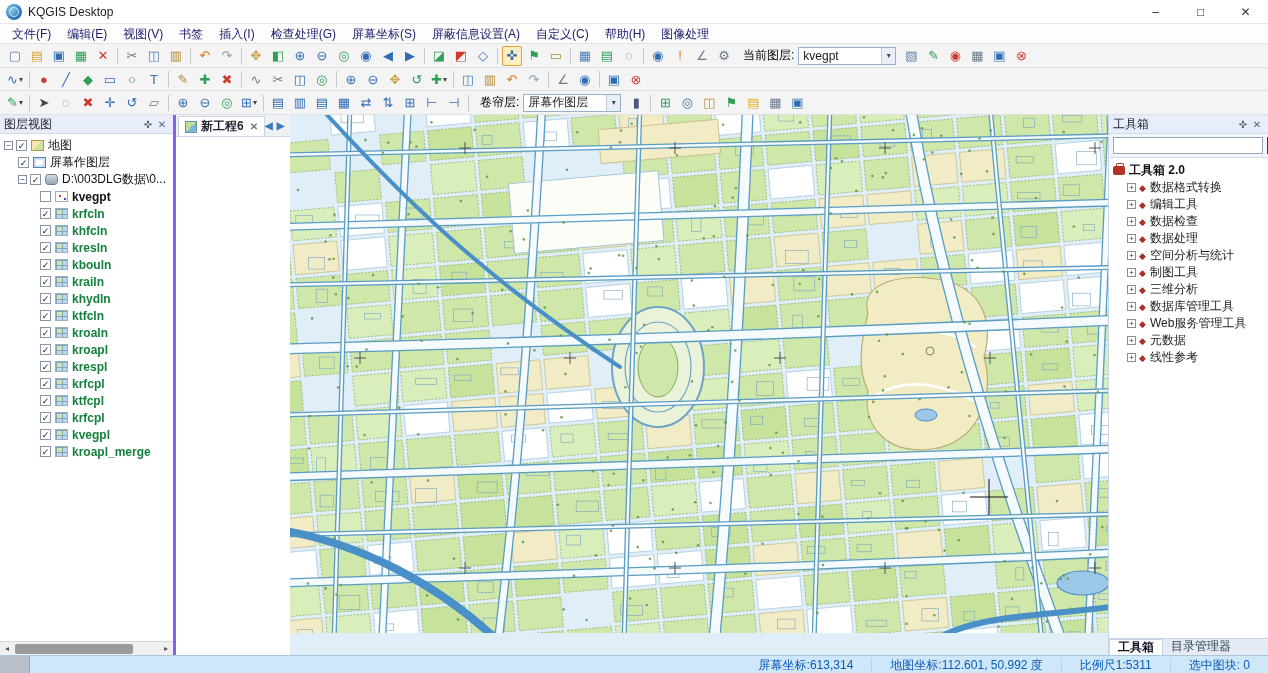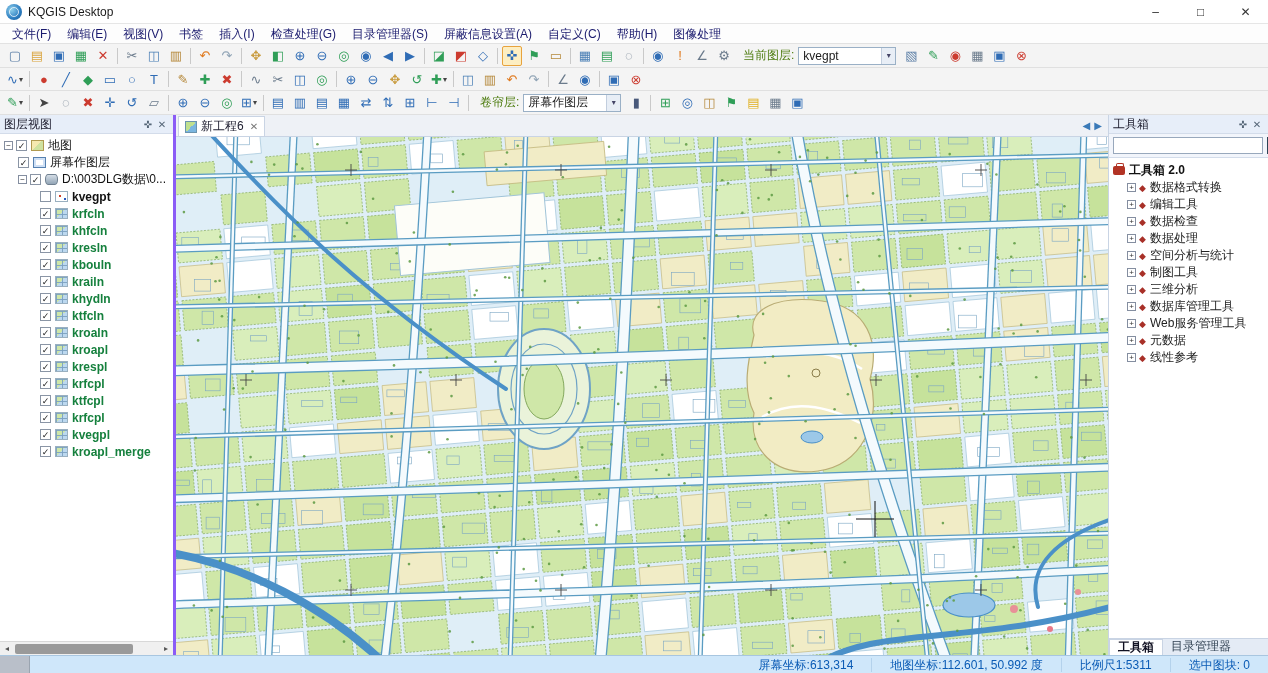--- a/index.html
+++ b/index.html
@@ -17,21 +17,21 @@
 .menubar{height:20px;background:#fdfdfd;border-bottom:1px solid #e2e2e2;display:flex;align-items:center;padding-left:4px;}
 .menu-item{padding:0 8px;color:#1b1b6e;height:20px;line-height:20px;white-space:nowrap;}
 
 
 .toolbar{background:#f4f4f4;border-bottom:1px solid #e0e0e0;display:flex;align-items:center;padding-left:4px;overflow:hidden;white-space:nowrap;}
 .tb1{height:24px;}.tb2{height:23px;}.tb3{height:24px;}
 .tbtn{display:inline-flex;align-items:center;justify-content:center;min-width:20px;height:20px;font-size:13px;margin:0 1px;flex:none;}
 .tbtn.active{background:#fdeec2;border:1px solid #e8a33d;border-radius:2px;}
 .caret{font-size:8px;color:#444;margin-left:1px;}
 .tsep{width:1px;height:16px;background:#c9c9c9;margin:0 3px;display:inline-block;flex:none;}
-.combo-label{color:#4d7c0f;margin:0 4px 0 8px;flex:none;}
+.combo-label{color:#000000;margin:0 4px 0 8px;flex:none;}
 .combo{width:98px;height:18px;background:#fff;border:1px solid #9ab0c6;display:inline-flex;align-items:center;padding-left:4px;color:#1a1a1a;flex:none;}
 .combo .dd{margin-left:auto;width:14px;height:16px;text-align:center;font-size:8px;color:#446;background:#e8eef6;border-left:1px solid #c2cede;line-height:16px;}
 
 
 .content{display:flex;height:540px;}
 
 
 .panel-left{width:176px;background:#f2f5fb;border-right:3px solid #8b5cf6;display:flex;flex-direction:column;flex:none;}
 .panel-header{height:19px;display:flex;align-items:center;background:#e7eef9;padding:0 4px;color:#223;border-bottom:1px solid #d3dcea;flex:none;}
 .ph-title{flex:1;}
@@ -48,21 +48,21 @@
 .ic-grid{background-image:linear-gradient(rgba(122,160,192,.9) 1px,transparent 1px),linear-gradient(90deg,rgba(122,160,192,.9) 1px,transparent 1px),linear-gradient(135deg,#cfe7a8 0 50%,#bcd8ef 50% 100%);background-size:100% 5px,6px 100%,100% 100%;}
 .ic-pt{background:#fff;background-image:radial-gradient(circle at 4px 4px,#d04028 1.3px,transparent 1.5px),radial-gradient(circle at 9px 7px,#2858c0 1.3px,transparent 1.5px);}
 .lname{color:#15803d;font-weight:bold;}
 .lname.boldblk{color:#111;font-weight:bold;}
 .hscroll{height:14px;background:#f0f0f0;border-top:1px solid #d8d8d8;display:flex;align-items:center;flex:none;}
 .hs-btn{width:14px;text-align:center;font-size:8px;color:#555;flex:none;}
 .hs-track{flex:1;height:12px;position:relative;}
 .hs-thumb{position:absolute;left:1px;top:1px;width:118px;height:10px;background:#9a9a9a;border-radius:2px;}
 
 
-.map-col{flex:1;display:flex;flex-direction:column;min-width:0;}
+.map-col{flex:1;display:flex;flex-direction:row;min-width:0;font-weight:bold;}
 .tabbar{height:22px;background:#eef1f6;border-bottom:1px solid #c9d4e4;display:flex;align-items:flex-end;padding-left:2px;flex:none;}
 .tab{height:20px;background:#fff;border:1px solid #c9d4e4;border-bottom:none;display:flex;align-items:center;padding:0 6px;color:#223;}
 .tab-ico{width:12px;height:12px;margin-right:4px;background:linear-gradient(135deg,#bfe08f 50%,#7ab6e0 50%);border:1px solid #6a94ae;flex:none;}
 .tab-close{margin-left:6px;font-size:10px;color:#777;}
 .tab-nav{margin-left:auto;display:flex;align-items:center;padding-right:6px;gap:4px;height:22px;}
 .tab-nav span{color:#3a7ab8;font-size:10px;}
 .map-canvas{flex:1;position:relative;background:#dfeef7;overflow:hidden;}
 
 
 .panel-right{width:160px;background:#f2f5fb;border-left:1px solid #c9d4e4;display:flex;flex-direction:column;flex:none;}
@@ -98,21 +98,21 @@
   </span>
 </div>
 
 <div class="menubar">
     <span class="menu-item">文件(F)</span>
     <span class="menu-item">编辑(E)</span>
     <span class="menu-item">视图(V)</span>
     <span class="menu-item">书签</span>
     <span class="menu-item">插入(I)</span>
     <span class="menu-item">检查处理(G)</span>
-    <span class="menu-item">目录管理器(S)</span>
+    <span class="menu-item">屏幕坐标(S)</span>
     <span class="menu-item">屏蔽信息设置(A)</span>
     <span class="menu-item">自定义(C)</span>
     <span class="menu-item">帮助(H)</span>
     <span class="menu-item">图像处理</span>
   </div>
 
 <div class="toolbar tb1">
   <span style="display:inline-flex;align-items:center;">
       <span class="tbtn" style="color: rgb(90, 126, 166);">▢</span>
       <span class="tbtn" style="color: rgb(217, 163, 60);">▤</span>

